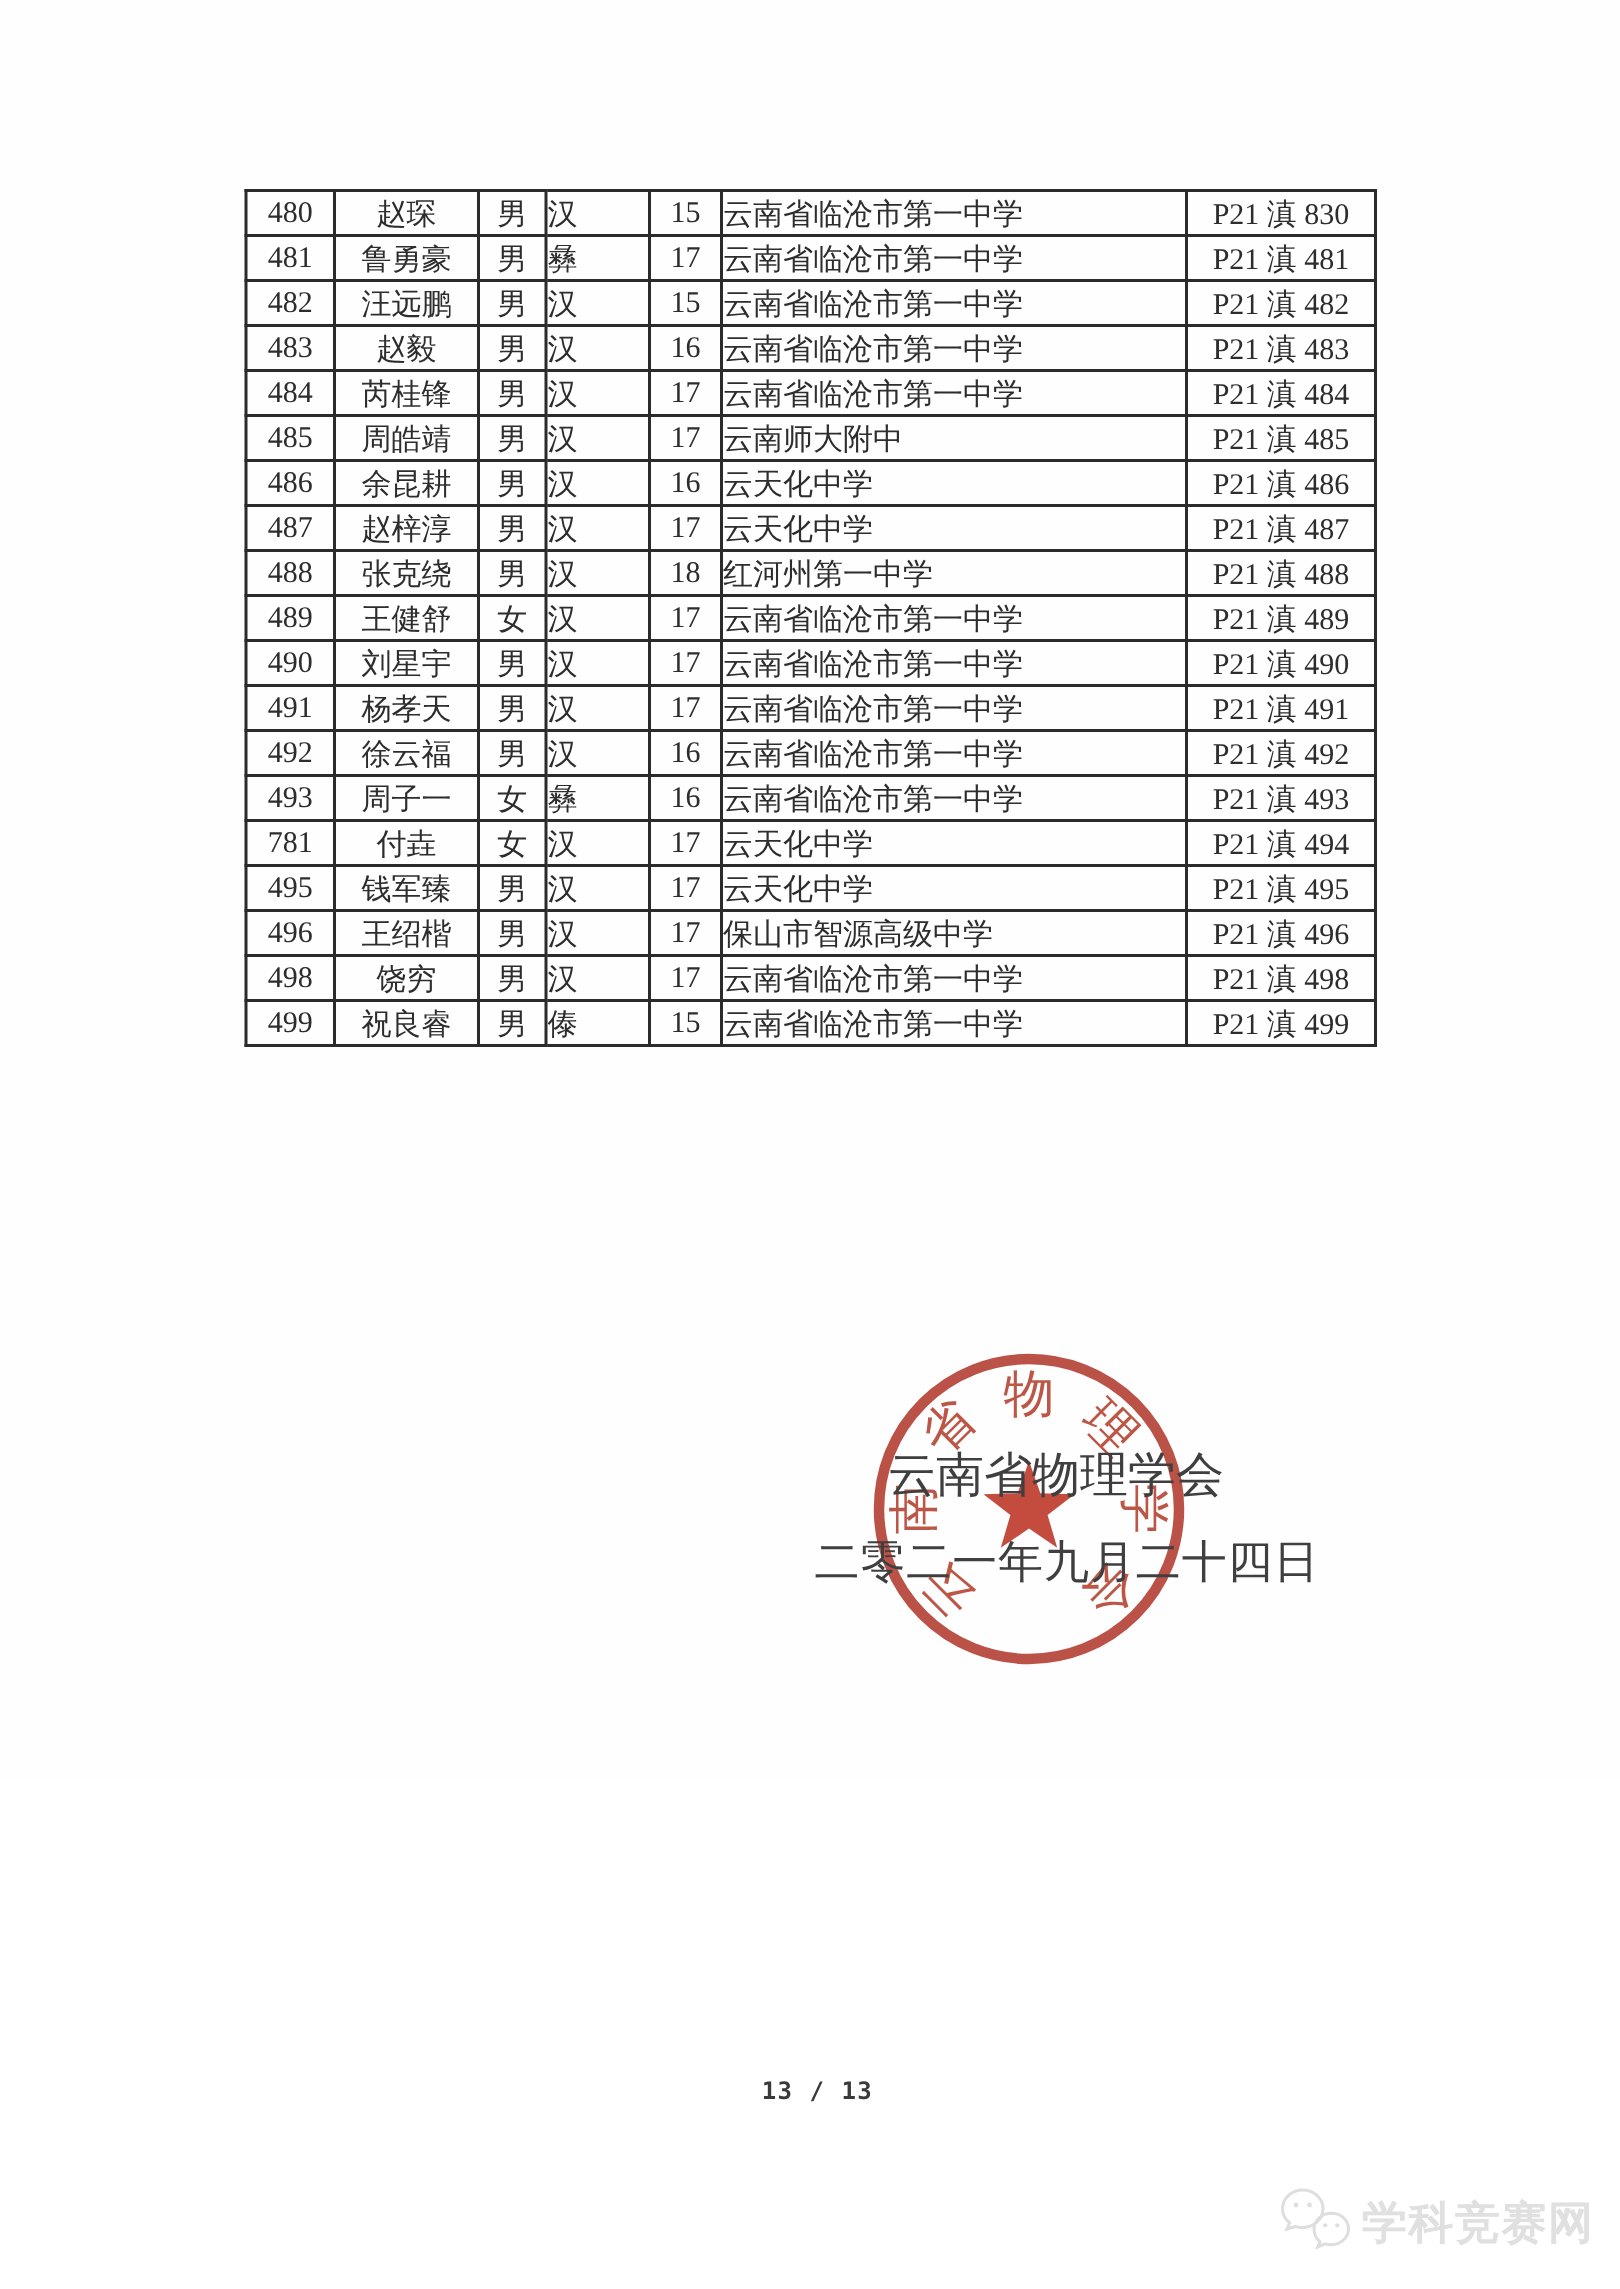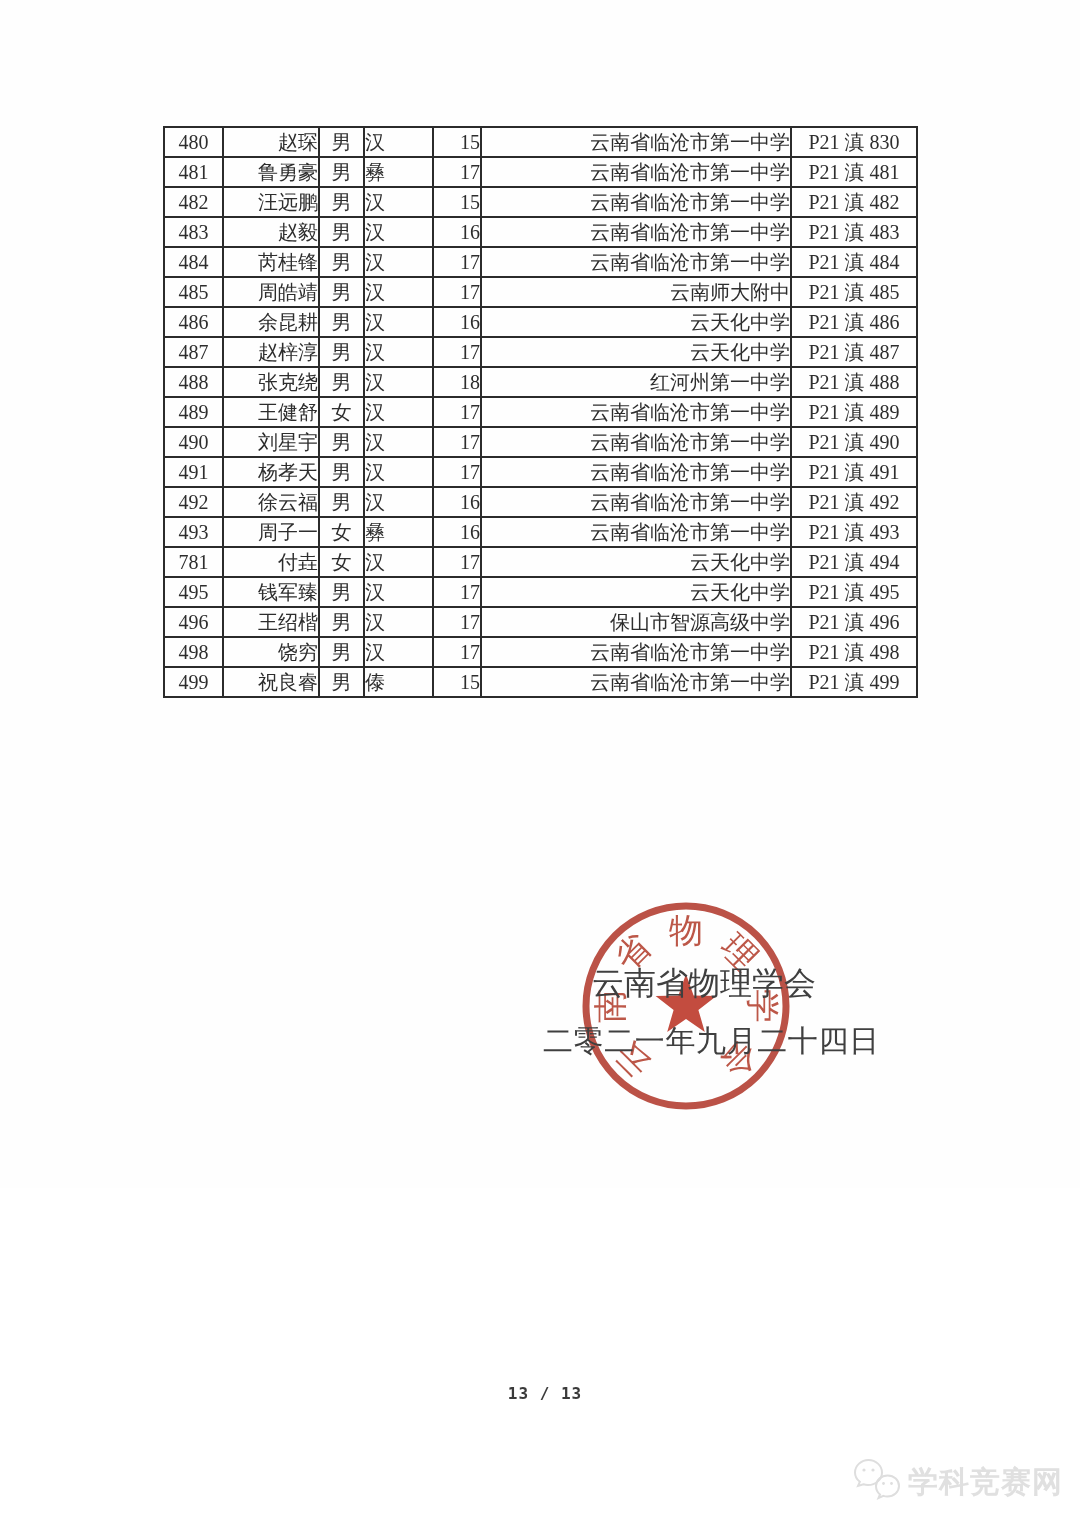--- a/index.html
+++ b/index.html
@@ -20,25 +20,25 @@
     border:2px solid #2b2b2b;
     height:28px;
     font-size:20px;color:#2d2d2d;
     vertical-align:middle;
     white-space:nowrap;overflow:hidden;
     padding:0;
   }
   col.w0{width:59px}col.w1{width:96px}col.w2{width:45px}
   col.w3{width:69px}col.w4{width:48px}col.w5{width:310px}col.w6{width:126px}
   td.c0{text-align:center;}
-  td.c1{text-align:right;padding-left:10px;}
+  td.c1{text-align:center;padding-left:10px;}
   td.c2{text-align:center;}
   td.c3{text-align:left;padding-left:10px;}
-  td.c4{text-align:right;margin-top:32px;}
-  td.c5{text-align:right;padding-left:12px;font-family:Liberation Mono, monospace;}
+  td.c4{text-align:center;margin-top:32px;}
+  td.c5{text-align:left;padding-left:12px;font-family:Liberation Mono, monospace;}
   td.c6{text-align:center;font-size:19px;}
 
   
   .seal{position:absolute;left:576px;top:896px;width:220px;height:220px;z-index:1;}
   .seal svg{display:block;}
 
   .seal-org-line{
     position:absolute;left:592px;top:962px;z-index:2;
     font-size:32px;color:#3f3f3f;letter-spacing:0px;white-space:nowrap;
   }

